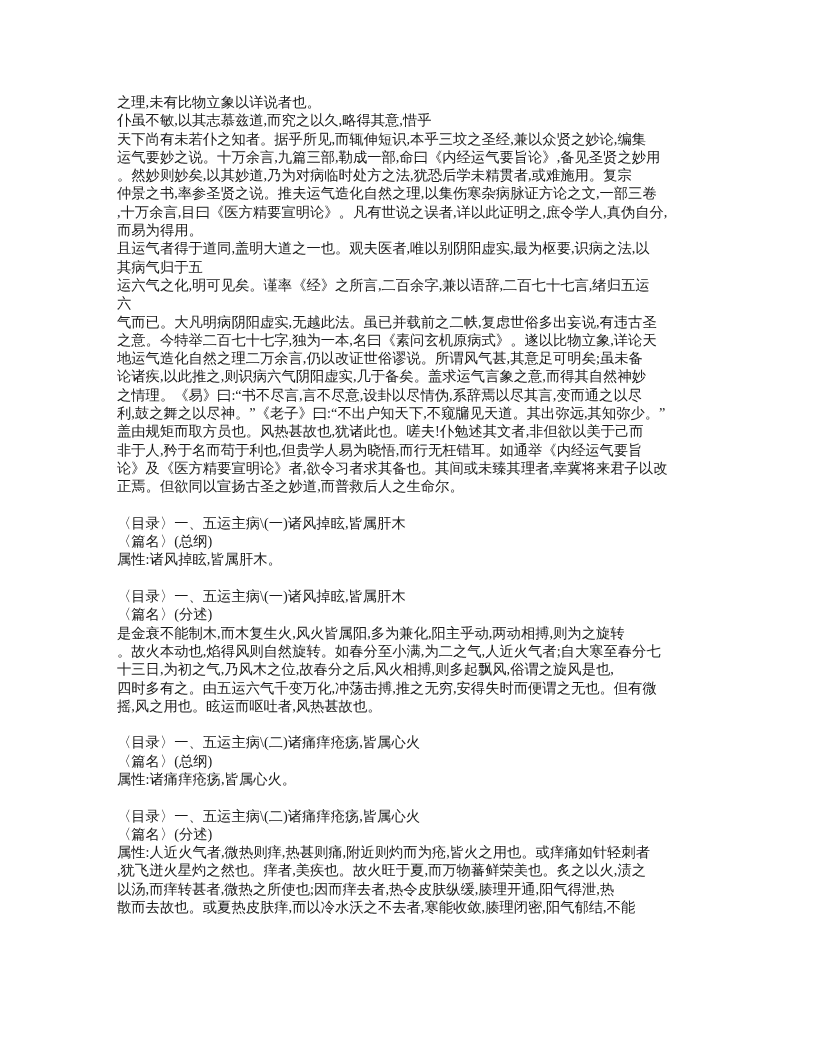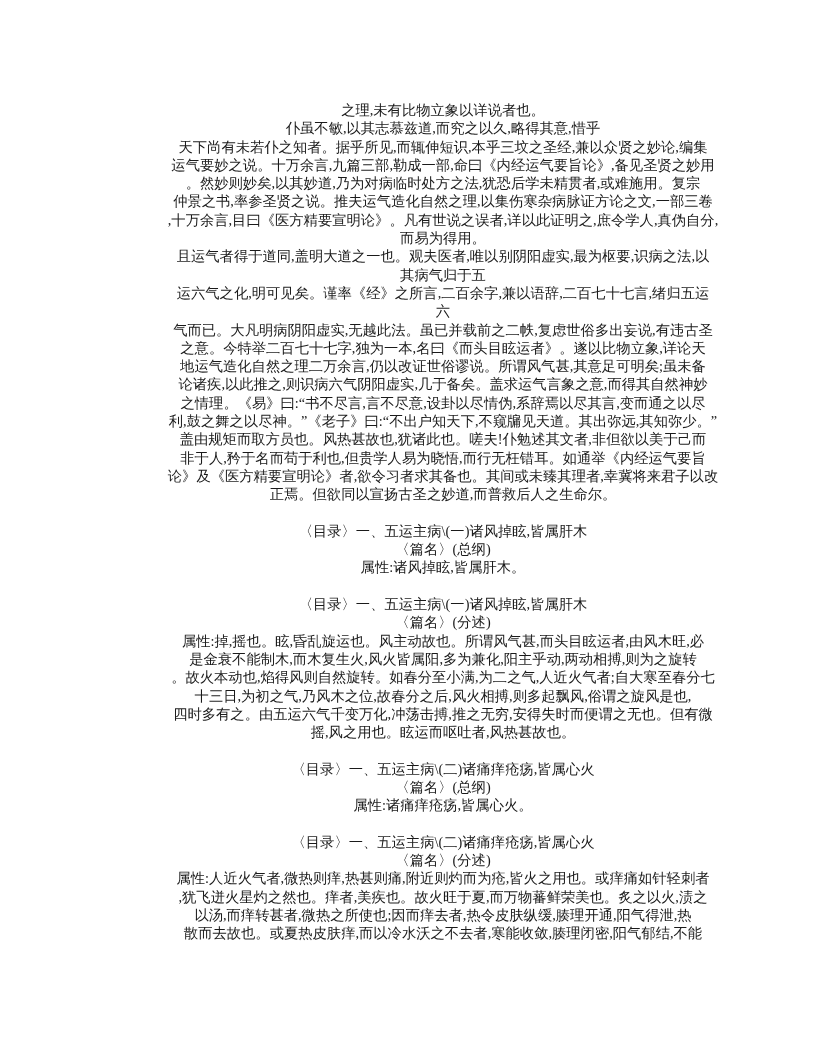--- a/index.html
+++ b/index.html
@@ -17,21 +17,21 @@
   .content {
     position: absolute;
     left: 113px;
     top: 89px;
     width: 660px;
     font-family: "Liberation Serif", "DejaVu Serif", serif;
     font-size: 14.3px;
     line-height: 18.3px;
     color: #1a1a1a;
   }
-  .block { margin: 12px; text-align: center; }
+  .block { margin: 4px; }
   .block + .block { margin-top: 18.3px; } 
   .line {
     white-space: pre;
     height: 18.3px;
     overflow: visible;
   }
 </style>
 </head>
 <body>
 
@@ -44,39 +44,38 @@
         <div class="line">运气要妙之说。十万余言,九篇三部,勒成一部,命曰《内经运气要旨论》,备见圣贤之妙用</div>
         <div class="line">。然妙则妙矣,以其妙道,乃为对病临时处方之法,犹恐后学未精贯者,或难施用。复宗</div>
         <div class="line">仲景之书,率参圣贤之说。推夫运气造化自然之理,以集伤寒杂病脉证方论之文,一部三卷</div>
         <div class="line">,十万余言,目曰《医方精要宣明论》。凡有世说之误者,详以此证明之,庶令学人,真伪自分,</div>
         <div class="line">而易为得用。</div>
         <div class="line">且运气者得于道同,盖明大道之一也。观夫医者,唯以别阴阳虚实,最为枢要,识病之法,以</div>
         <div class="line">其病气归于五</div>
         <div class="line">运六气之化,明可见矣。谨率《经》之所言,二百余字,兼以语辞,二百七十七言,绪归五运</div>
         <div class="line">六</div>
         <div class="line">气而已。大凡明病阴阳虚实,无越此法。虽已并载前之二帙,复虑世俗多出妄说,有违古圣</div>
-        <div class="line">之意。今特举二百七十七字,独为一本,名曰《而头目眩运者》。遂以比物立象,详论天</div>
+        <div class="line">之意。今特举二百七十七字,独为一本,名曰《素问玄机原病式》。遂以比物立象,详论天</div>
         <div class="line">地运气造化自然之理二万余言,仍以改证世俗谬说。所谓风气甚,其意足可明矣;虽未备</div>
         <div class="line">论诸疾,以此推之,则识病六气阴阳虚实,几于备矣。盖求运气言象之意,而得其自然神妙</div>
         <div class="line">之情理。《易》曰:“书不尽言,言不尽意,设卦以尽情伪,系辞焉以尽其言,变而通之以尽</div>
         <div class="line">利,鼓之舞之以尽神。”《老子》曰:“不出户知天下,不窥牖见天道。其出弥远,其知弥少。”</div>
         <div class="line">盖由规矩而取方员也。风热甚故也,犹诸此也。嗟夫!仆勉述其文者,非但欲以美于己而</div>
         <div class="line">非于人,矜于名而苟于利也,但贵学人易为晓悟,而行无枉错耳。如通举《内经运气要旨</div>
         <div class="line">论》及《医方精要宣明论》者,欲令习者求其备也。其间或未臻其理者,幸冀将来君子以改</div>
         <div class="line">正焉。但欲同以宣扬古圣之妙道,而普救后人之生命尔。</div>
       </div>
       <div class="block">
         <div class="line">〈目录〉一、五运主病\(一)诸风掉眩,皆属肝木</div>
         <div class="line">〈篇名〉(总纲)</div>
         <div class="line">属性:诸风掉眩,皆属肝木。</div>
       </div>
       <div class="block">
         <div class="line">〈目录〉一、五运主病\(一)诸风掉眩,皆属肝木</div>
         <div class="line">〈篇名〉(分述)</div>
-        <div class="line">属性:掉,摇也。眩,昏乱旋运也。风主动故也。所谓风气甚,而头目眩运者,由风木旺,必</div>
         <div class="line">是金衰不能制木,而木复生火,风火皆属阳,多为兼化,阳主乎动,两动相搏,则为之旋转</div>
         <div class="line">。故火本动也,焰得风则自然旋转。如春分至小满,为二之气,人近火气者;自大寒至春分七</div>
         <div class="line">十三日,为初之气,乃风木之位,故春分之后,风火相搏,则多起飘风,俗谓之旋风是也,</div>
         <div class="line">四时多有之。由五运六气千变万化,冲荡击搏,推之无穷,安得失时而便谓之无也。但有微</div>
         <div class="line">摇,风之用也。眩运而呕吐者,风热甚故也。</div>
       </div>
       <div class="block">
         <div class="line">〈目录〉一、五运主病\(二)诸痛痒疮疡,皆属心火</div>
         <div class="line">〈篇名〉(总纲)</div>
         <div class="line">属性:诸痛痒疮疡,皆属心火。</div>

